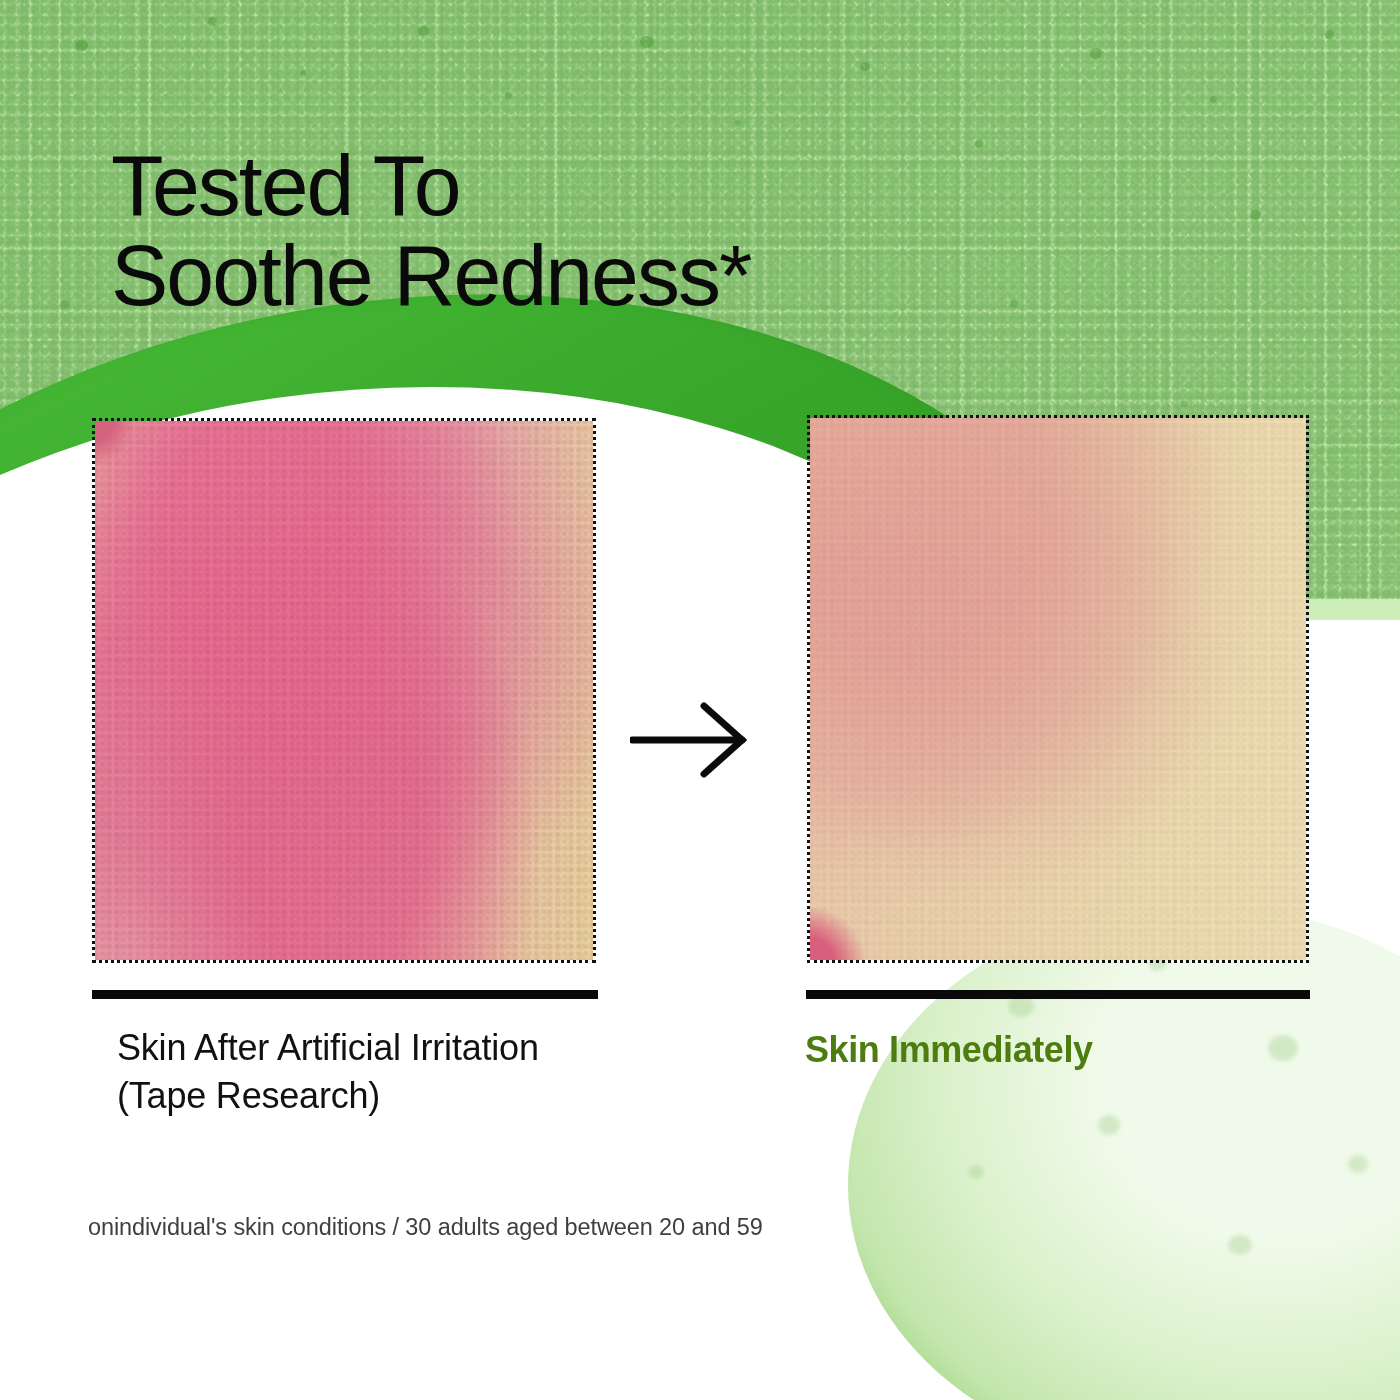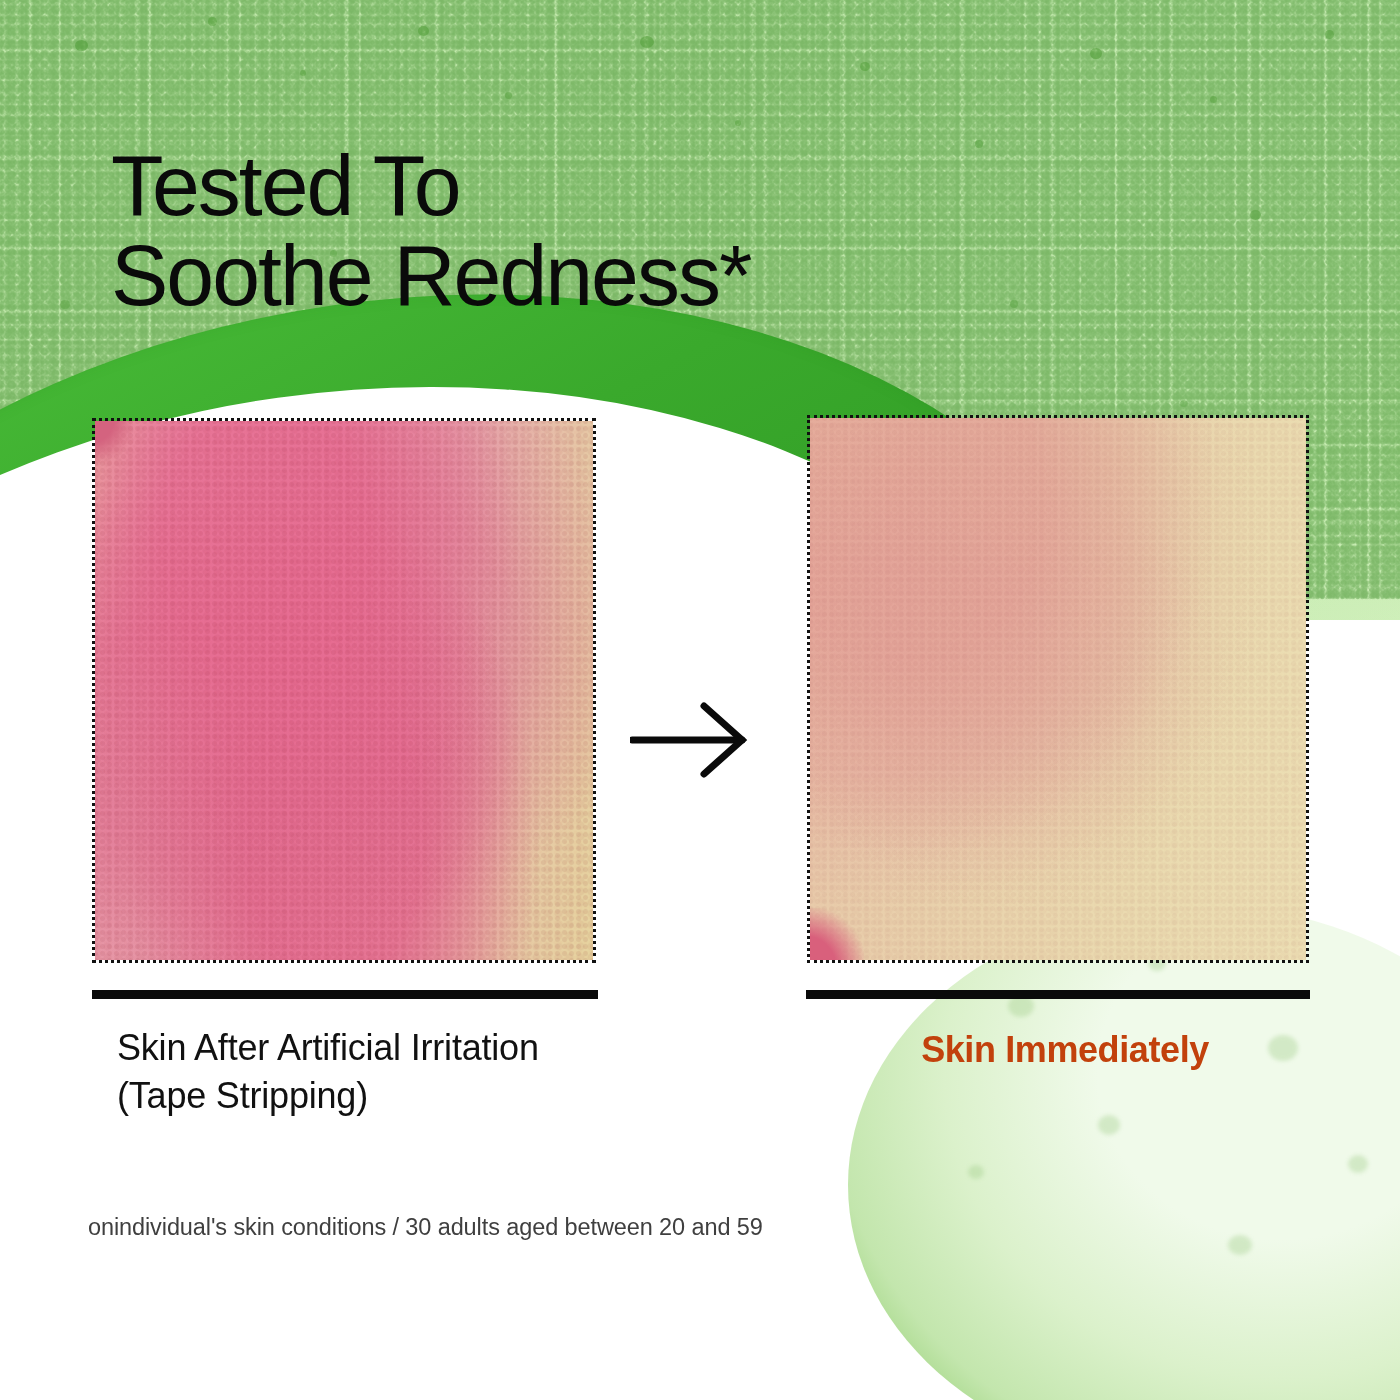--- a/index.html
+++ b/index.html
@@ -134,21 +134,21 @@
   
   .arrow{position:absolute;left:630px;top:700px;width:122px;height:80px;}
 
   
   .rule{position:absolute;height:9px;background:#0a0a0a;}
   .rule-left{left:92px;top:990px;width:506px;}
   .rule-right{left:806px;top:990px;width:504px;}
 
   .caption{position:absolute;font-size:36px;line-height:1.32;}
   .caption-left{left:88px;top:1024px;width:600px;color:#111;font-weight:400;letter-spacing:-.2px;margin-left:29px;}
-  .caption-right{left:805px;top:1026px;width:520px;color:#c2410c;font-weight:700;letter-spacing:-.4px;text-align:center;}
+  .caption-right{left:805px;top:1026px;width:520px;color:#4d7c0f;font-weight:700;letter-spacing:-.4px;}
   .caption .l2{display:block;}
 
   
   .footnote{
     position:absolute;left:88px;top:1208px;width:1240px;
     font-size:23.5px;line-height:1.62;color:#3f3f3f;font-weight:400;letter-spacing:-.1px;
   }
   .footnote .fn-line{display:block;}
 </style>
 </head>
@@ -220,21 +220,21 @@
     <div class="skin skin-calm"></div>
     <div class="grain grain-soft"></div>
     <div class="corner-pink"></div>
   </div>
 
   <div class="rule rule-left"></div>
   <div class="rule rule-right"></div>
 
   <div class="caption caption-left">
     <span>Skin After Artificial Irritation</span>
-    <span class="l2">(Tape Stripping)</span>
+    <span class="l2">(Tape Research)</span>
   </div>
 
   <div class="caption caption-right">
     <span>Skin Immediately</span>
   </div>
 
   <div class="footnote">
     <span class="fn-line">onindividual's skin conditions / 30 adults aged between 20 and 59</span>
   </div>
 

